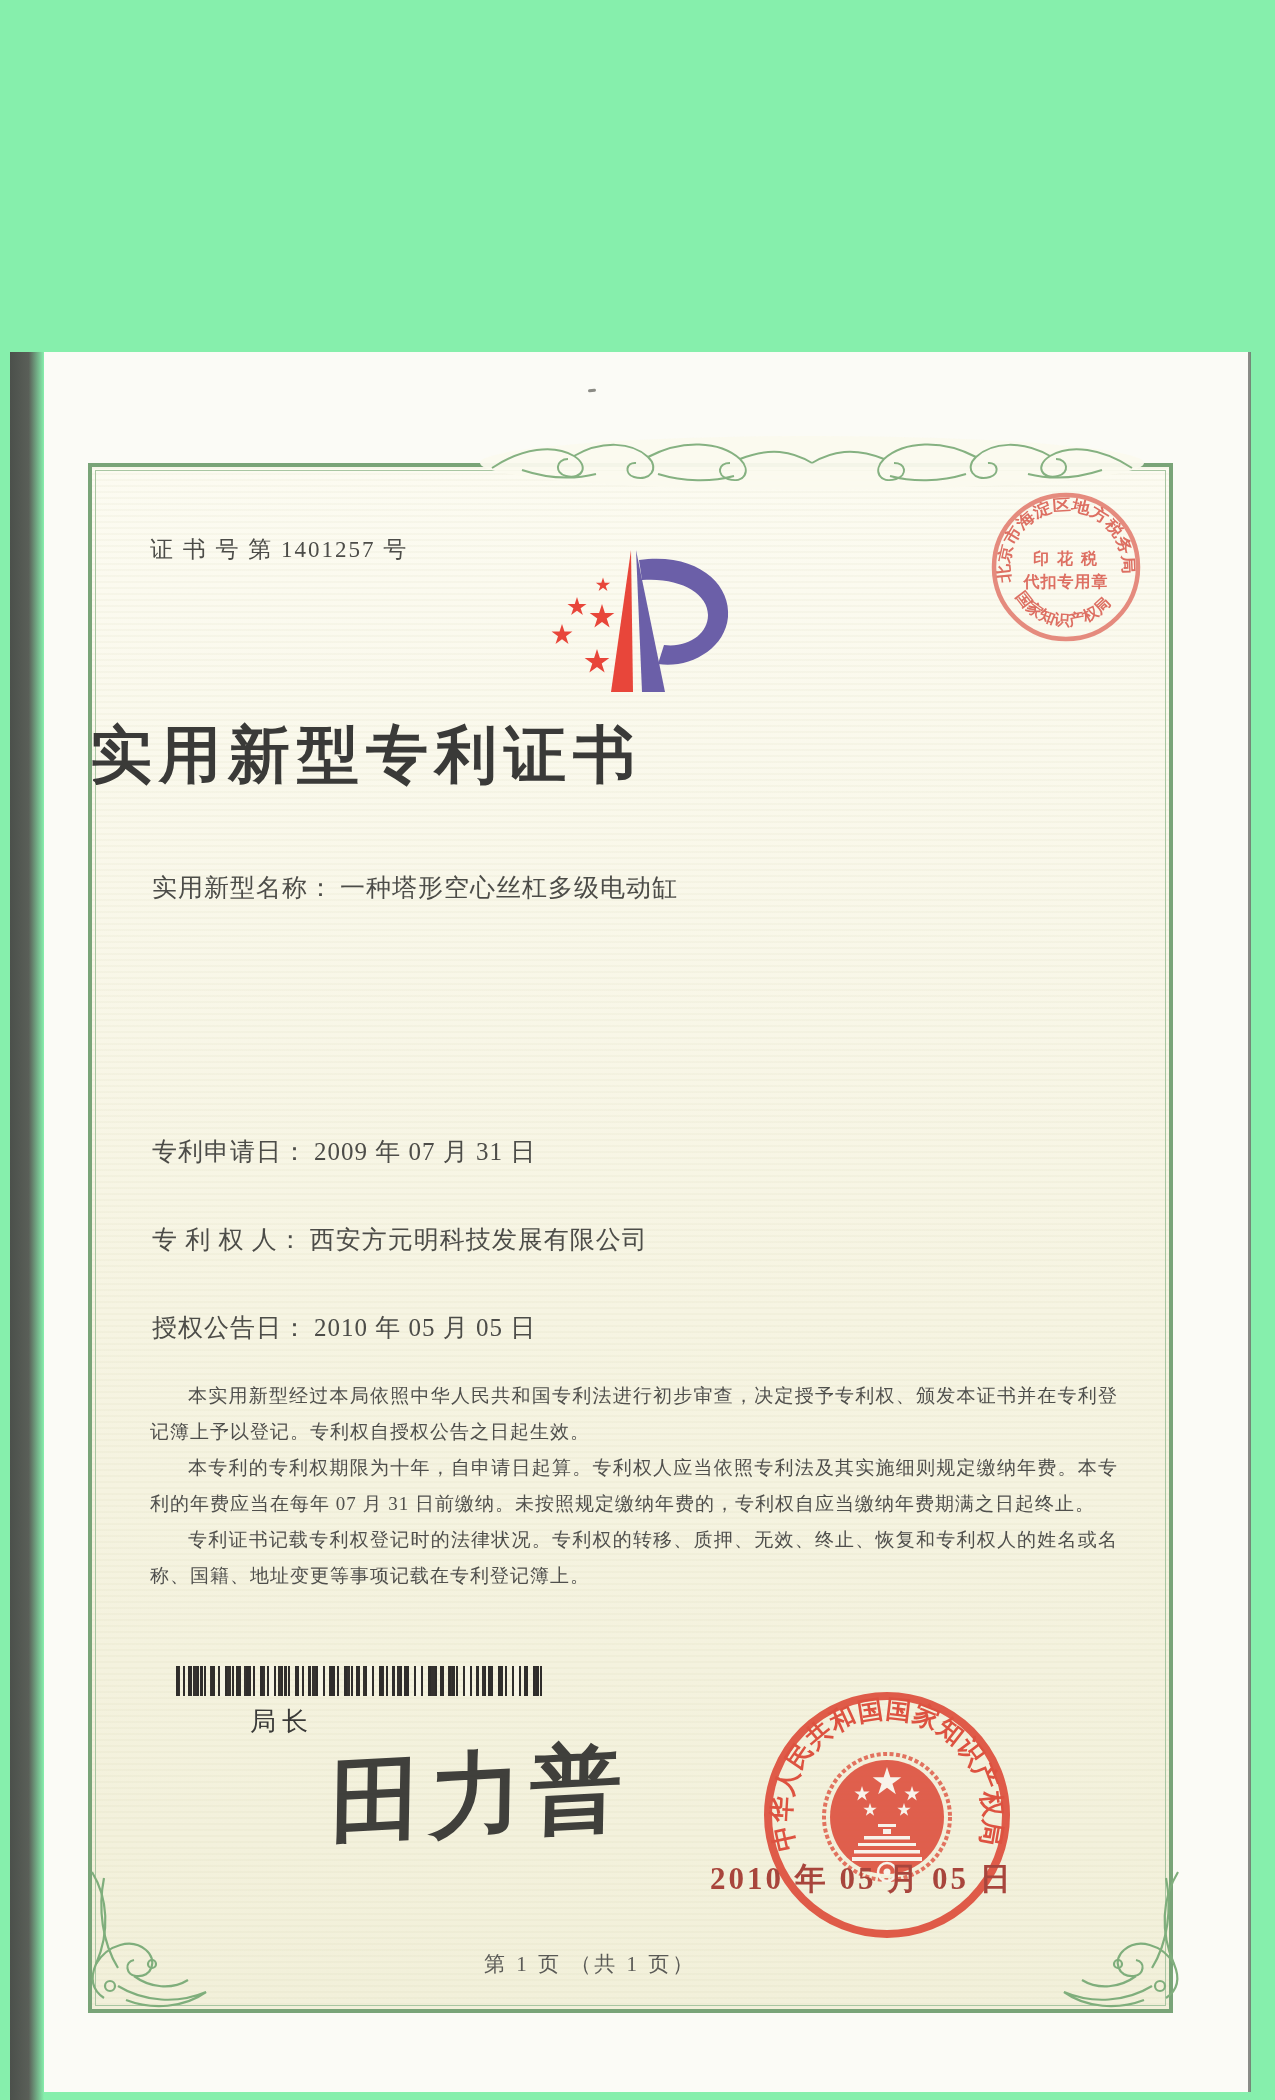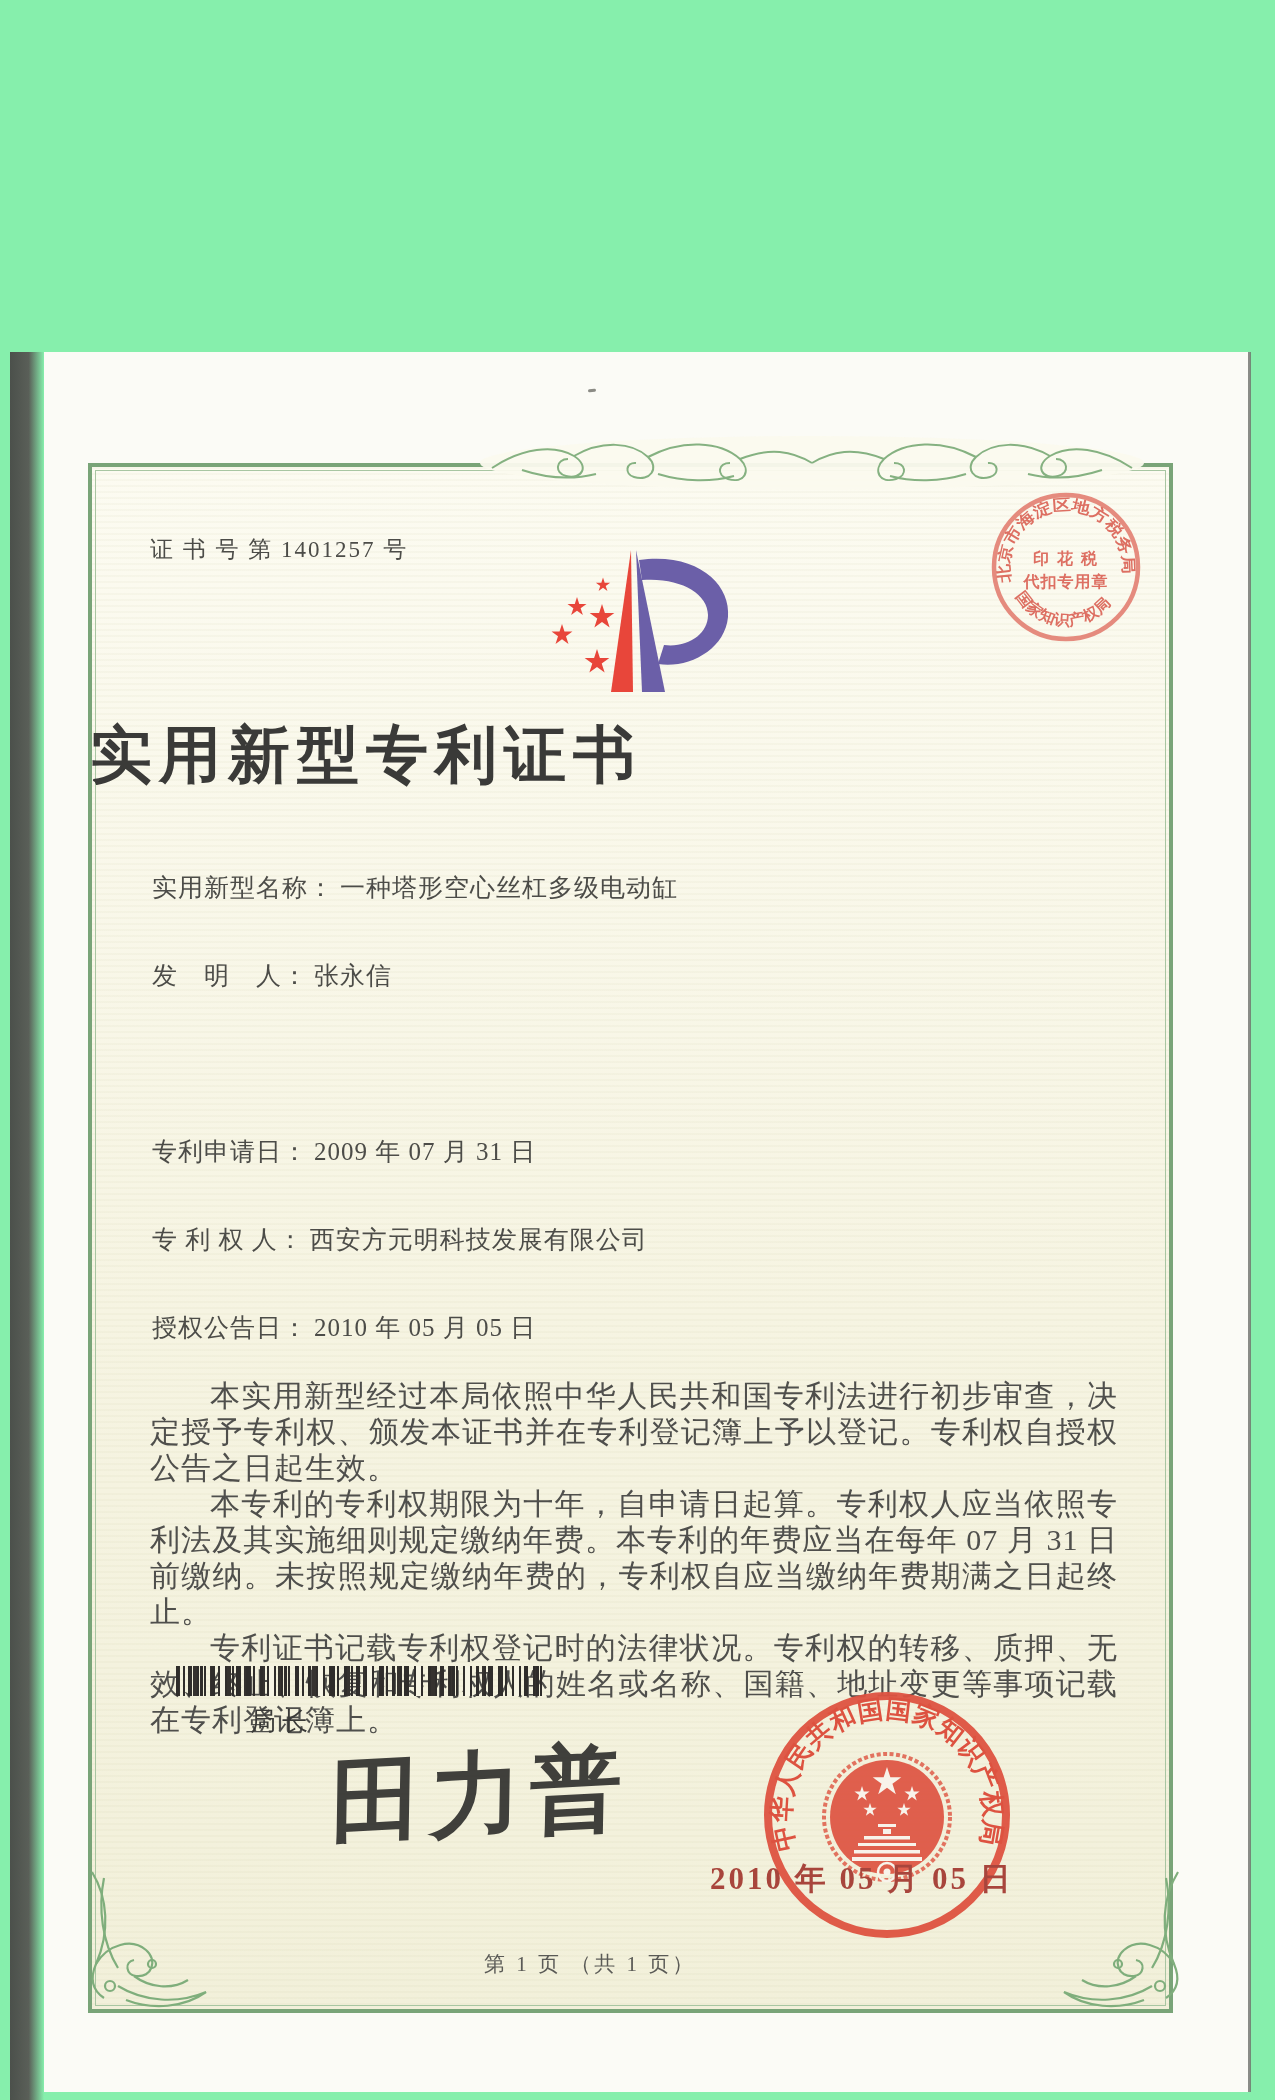--- a/index.html
+++ b/index.html
@@ -23,21 +23,21 @@
 
   #cert-no{left:150px;top:534px;font-size:23px;letter-spacing:2px;color:#4c4c48;}
 
   #title{left:90px;top:713px;width:1080px;text-align:left;font-size:62px;letter-spacing:7px;
          color:#3a3a38;font-weight:600;}
 
   .field-row{left:152px;width:960px;height:34px;font-size:25px;color:#4c4c48;white-space:nowrap;}
   .field-label{letter-spacing:1px;}
   .field-value{letter-spacing:1px;margin-left:6px;}
 
-  #body-text{left:150px;top:1378px;width:968px;font-size:30px;line-height:36px;color:#4f4f4c;
+  #body-text{left:150px;top:1378px;width:968px;font-size:19px;line-height:36px;color:#4f4f4c;
              text-align:justify;letter-spacing:1px;}
   #body-text p{margin:0;text-indent:2em;}
 
   #barcode{left:176px;top:1666px;width:370px;height:30px;
      background:
        repeating-linear-gradient(90deg,rgba(0,0,0,0) 0 44px,#f6f4e4 44px 49px),
        repeating-linear-gradient(90deg,#2f2d2b 0 2px,rgba(0,0,0,0) 2px 7px),
        repeating-linear-gradient(90deg,#2f2d2b 0 3px,rgba(0,0,0,0) 3px 12px),
        repeating-linear-gradient(90deg,#35322f 0 4px,rgba(0,0,0,0) 4px 17px);}
 
@@ -117,23 +117,20 @@
     <use href="#star5" transform="translate(58,45) scale(7.5)" fill="#e8463a"></use>
     <use href="#star5" transform="translate(17,95) scale(11)" fill="#e8463a"></use>
     <use href="#star5" transform="translate(52,122) scale(13)" fill="#e8463a"></use>
   </svg>
 
   <div class="abs" id="title">实用新型专利证书</div>
 
   <div class="abs field-row" style="top:871px;">
     <span class="field-label">实用新型名称：</span><span class="field-value">一种塔形空心丝杠多级电动缸</span>
   </div>
-  <div class="abs field-row" style="top:959px;">
-    <span class="field-label">发　明　人：</span><span class="field-value">张永信</span>
-  </div>
   <div class="abs field-row" style="top:1135px;">
     <span class="field-label">专利申请日：</span><span class="field-value">2009 年 07 月 31 日</span>
   </div>
   <div class="abs field-row" style="top:1223px;font-family:Liberation Serif, serif;">
     <span class="field-label">专 利 权 人：</span><span class="field-value">西安方元明科技发展有限公司</span>
   </div>
   <div class="abs field-row" style="top:1311px;">
     <span class="field-label">授权公告日：</span><span class="field-value">2010 年 05 月 05 日</span>
   </div>
 

